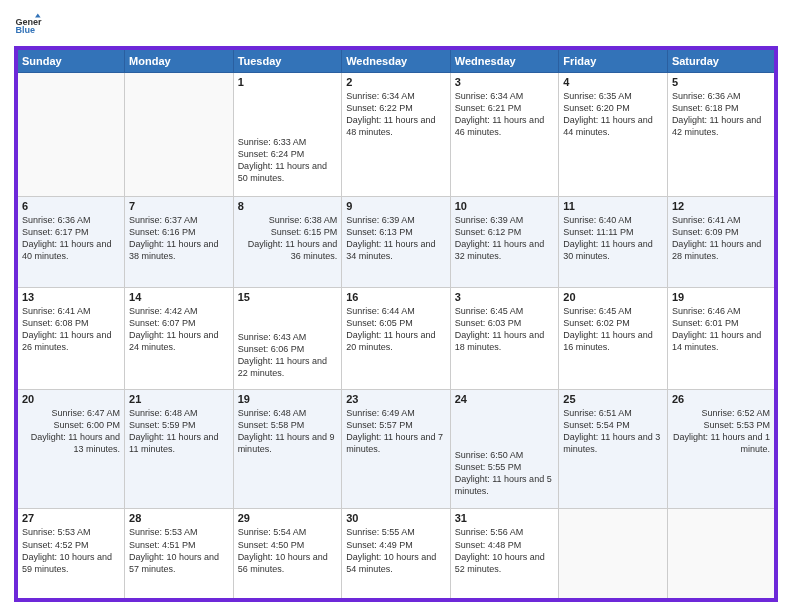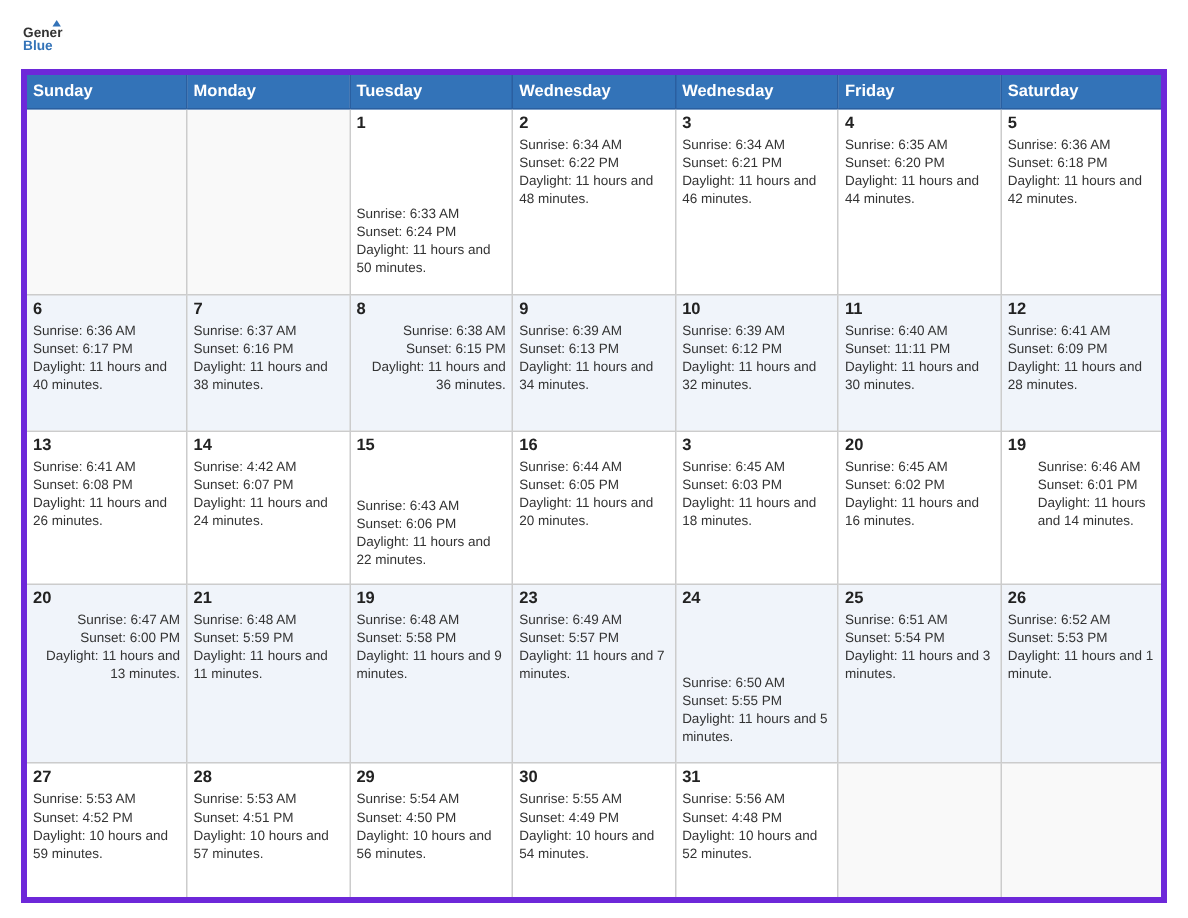--- a/index.html
+++ b/index.html
@@ -232,21 +232,21 @@
 Daylight: 11 hours and 18 minutes.</div>
           </td>
           <td>
             <span class="day-num">20</span>
             <div class="day-info" style="white-space: pre-line;">Sunrise: 6:45 AM
 Sunset: 6:02 PM
 Daylight: 11 hours and 16 minutes.</div>
           </td>
           <td>
             <span class="day-num">19</span>
-            <div class="day-info" style="white-space: pre-line; margin-left: 20px;">Sunrise: 6:46 AM
+            <div class="day-info" style="white-space: pre-line;">Sunrise: 6:46 AM
 Sunset: 6:01 PM
 Daylight: 11 hours and 14 minutes.</div>
           </td>
         </tr>
         <tr class="row-shaded">
           <td>
             <span class="day-num">20</span>
             <div class="day-info" style="white-space: pre-line; text-align: right;">Sunrise: 6:47 AM
 Sunset: 6:00 PM
 Daylight: 11 hours and 13 minutes.</div>
@@ -276,21 +276,21 @@
 Daylight: 11 hours and 5 minutes.</div>
           </td>
           <td>
             <span class="day-num">25</span>
             <div class="day-info" style="white-space: pre-line;">Sunrise: 6:51 AM
 Sunset: 5:54 PM
 Daylight: 11 hours and 3 minutes.</div>
           </td>
           <td>
             <span class="day-num">26</span>
-            <div class="day-info" style="white-space: pre-line;">Sunrise: 6:52 AM
+            <div class="day-info" style="white-space: pre-line; text-align: right;">Sunrise: 6:52 AM
 Sunset: 5:53 PM
 Daylight: 11 hours and 1 minute.</div>
           </td>
         </tr>
         <tr class="row-white">
           <td>
             <span class="day-num">27</span>
             <div class="day-info" style="white-space: pre-line;">Sunrise: 5:53 AM
 Sunset: 4:52 PM
 Daylight: 10 hours and 59 minutes.</div>

